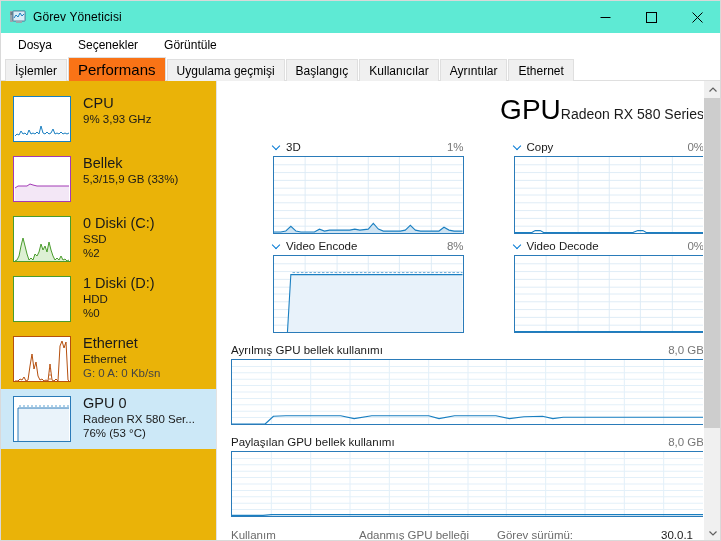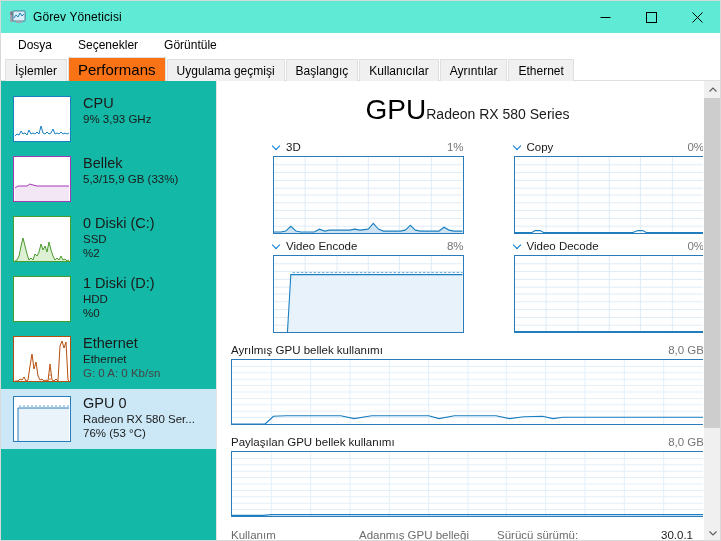--- a/index.html
+++ b/index.html
@@ -112,21 +112,21 @@
     position: relative;
     display: flex;
     height: 461px;
     background: #ffffff;
   }
 
   
   .sidebar {
     width: 216px;
     flex: 0 0 216px;
-    background: #14b8a6;
+    background: #eab308;
     border-right: 1px solid #e3e3e3;
     padding-top: 8px;
     overflow: hidden;
   }
   .side-item {
     display: flex;
     align-items: flex-start;
     padding: 5px 6px 5px 12px;
     height: 60px;
     cursor: default;
@@ -163,21 +163,21 @@
   
   .main {
     position: relative;
     flex: 1 1 auto;
     padding: 14px 16px 0 14px;
     overflow: hidden;
   }
   .main-head {
     display: flex;
     align-items: baseline;
-    justify-content: center;
+    justify-content: flex-end;
     margin-bottom: 14px;
   }
   .main-title {
     font-size: 28px;
     color: #000000;
     line-height: 30px;
     font-weight: normal;
   }
   .main-sub {
     font-size: 14px;
@@ -623,21 +623,21 @@
       </div>
 
       <div class="footer">
         <div class="foot-col c1">
           <div class="foot-head">Kullanım</div>
         </div>
         <div class="foot-col c2">
           <div class="foot-head">Adanmış GPU belleği</div>
         </div>
         <div class="foot-col c3">
-          <div class="foot-head">Sürücü sürümü:</div>
+          <div class="foot-head">Görev sürümü:</div>
         </div>
         <div class="foot-col c4">
           <div class="foot-head">30.0.1</div>
         </div>
       </div>
 
       <div class="scrollbar">
         <div class="sb-arrow">
           <svg width="8" height="5" viewBox="0 0 8 5">
               <polyline points="0.5,4.5 4,1 7.5,4.5" fill="none" stroke="#606060" stroke-width="1.2"></polyline>

